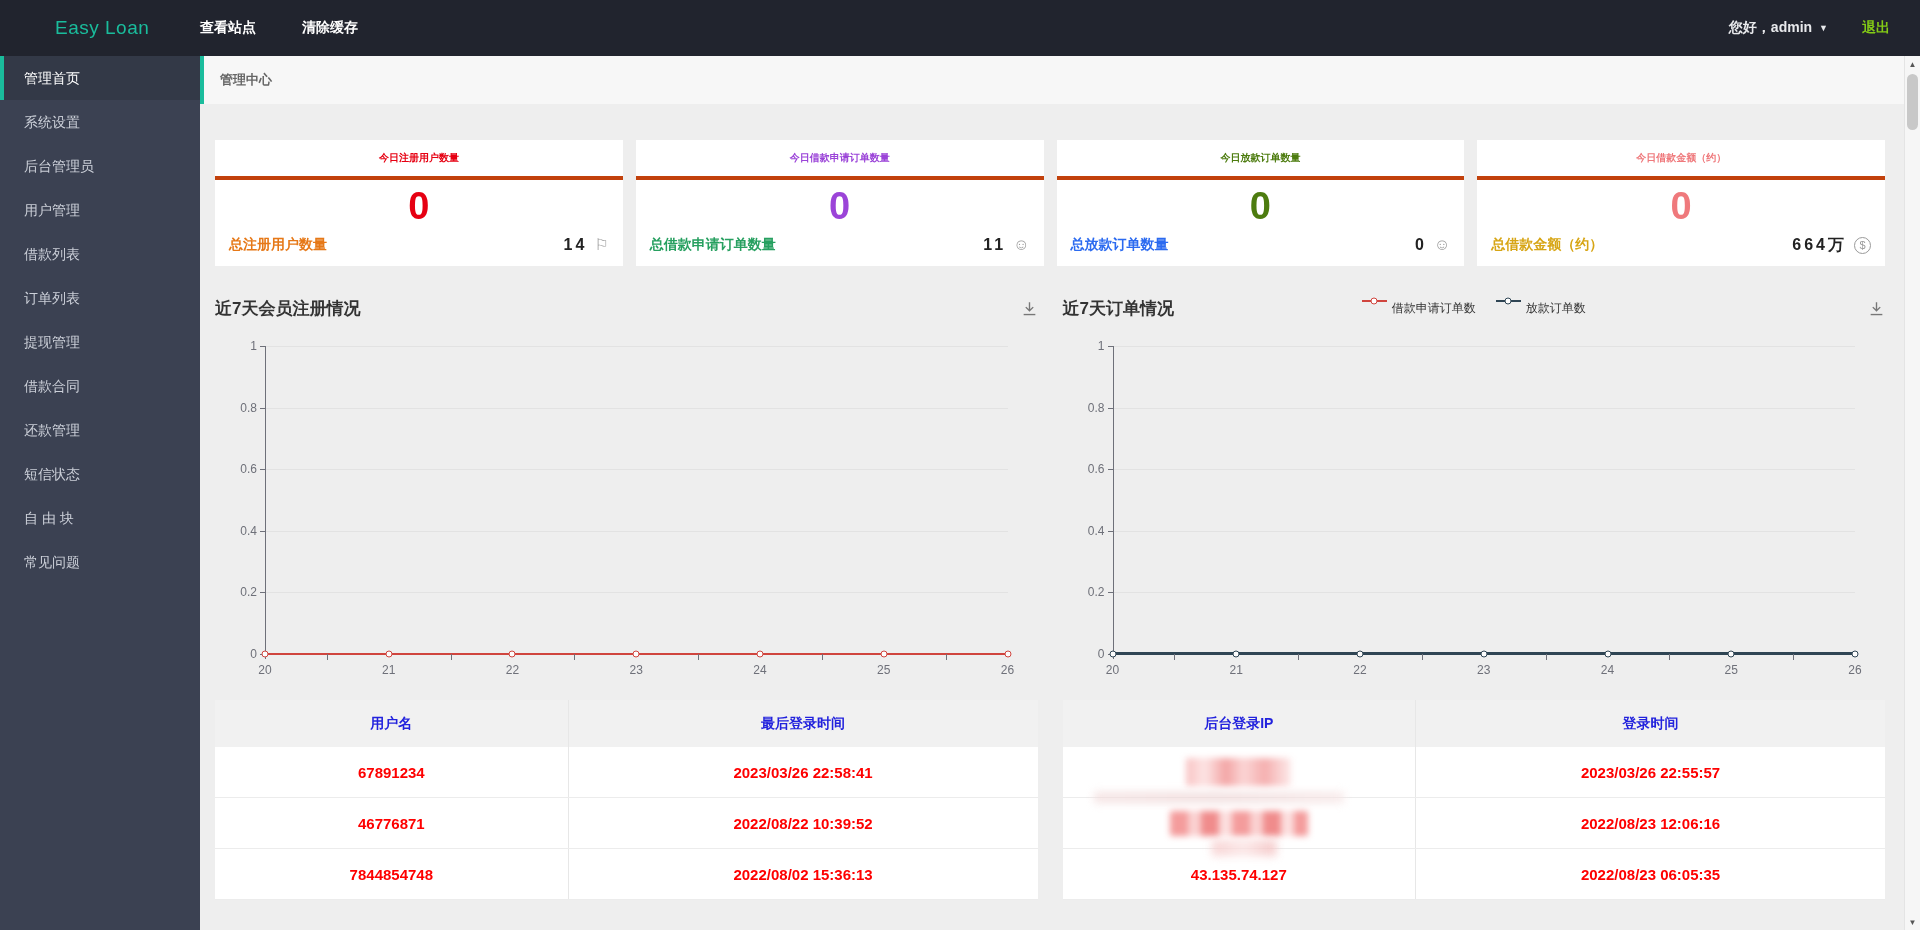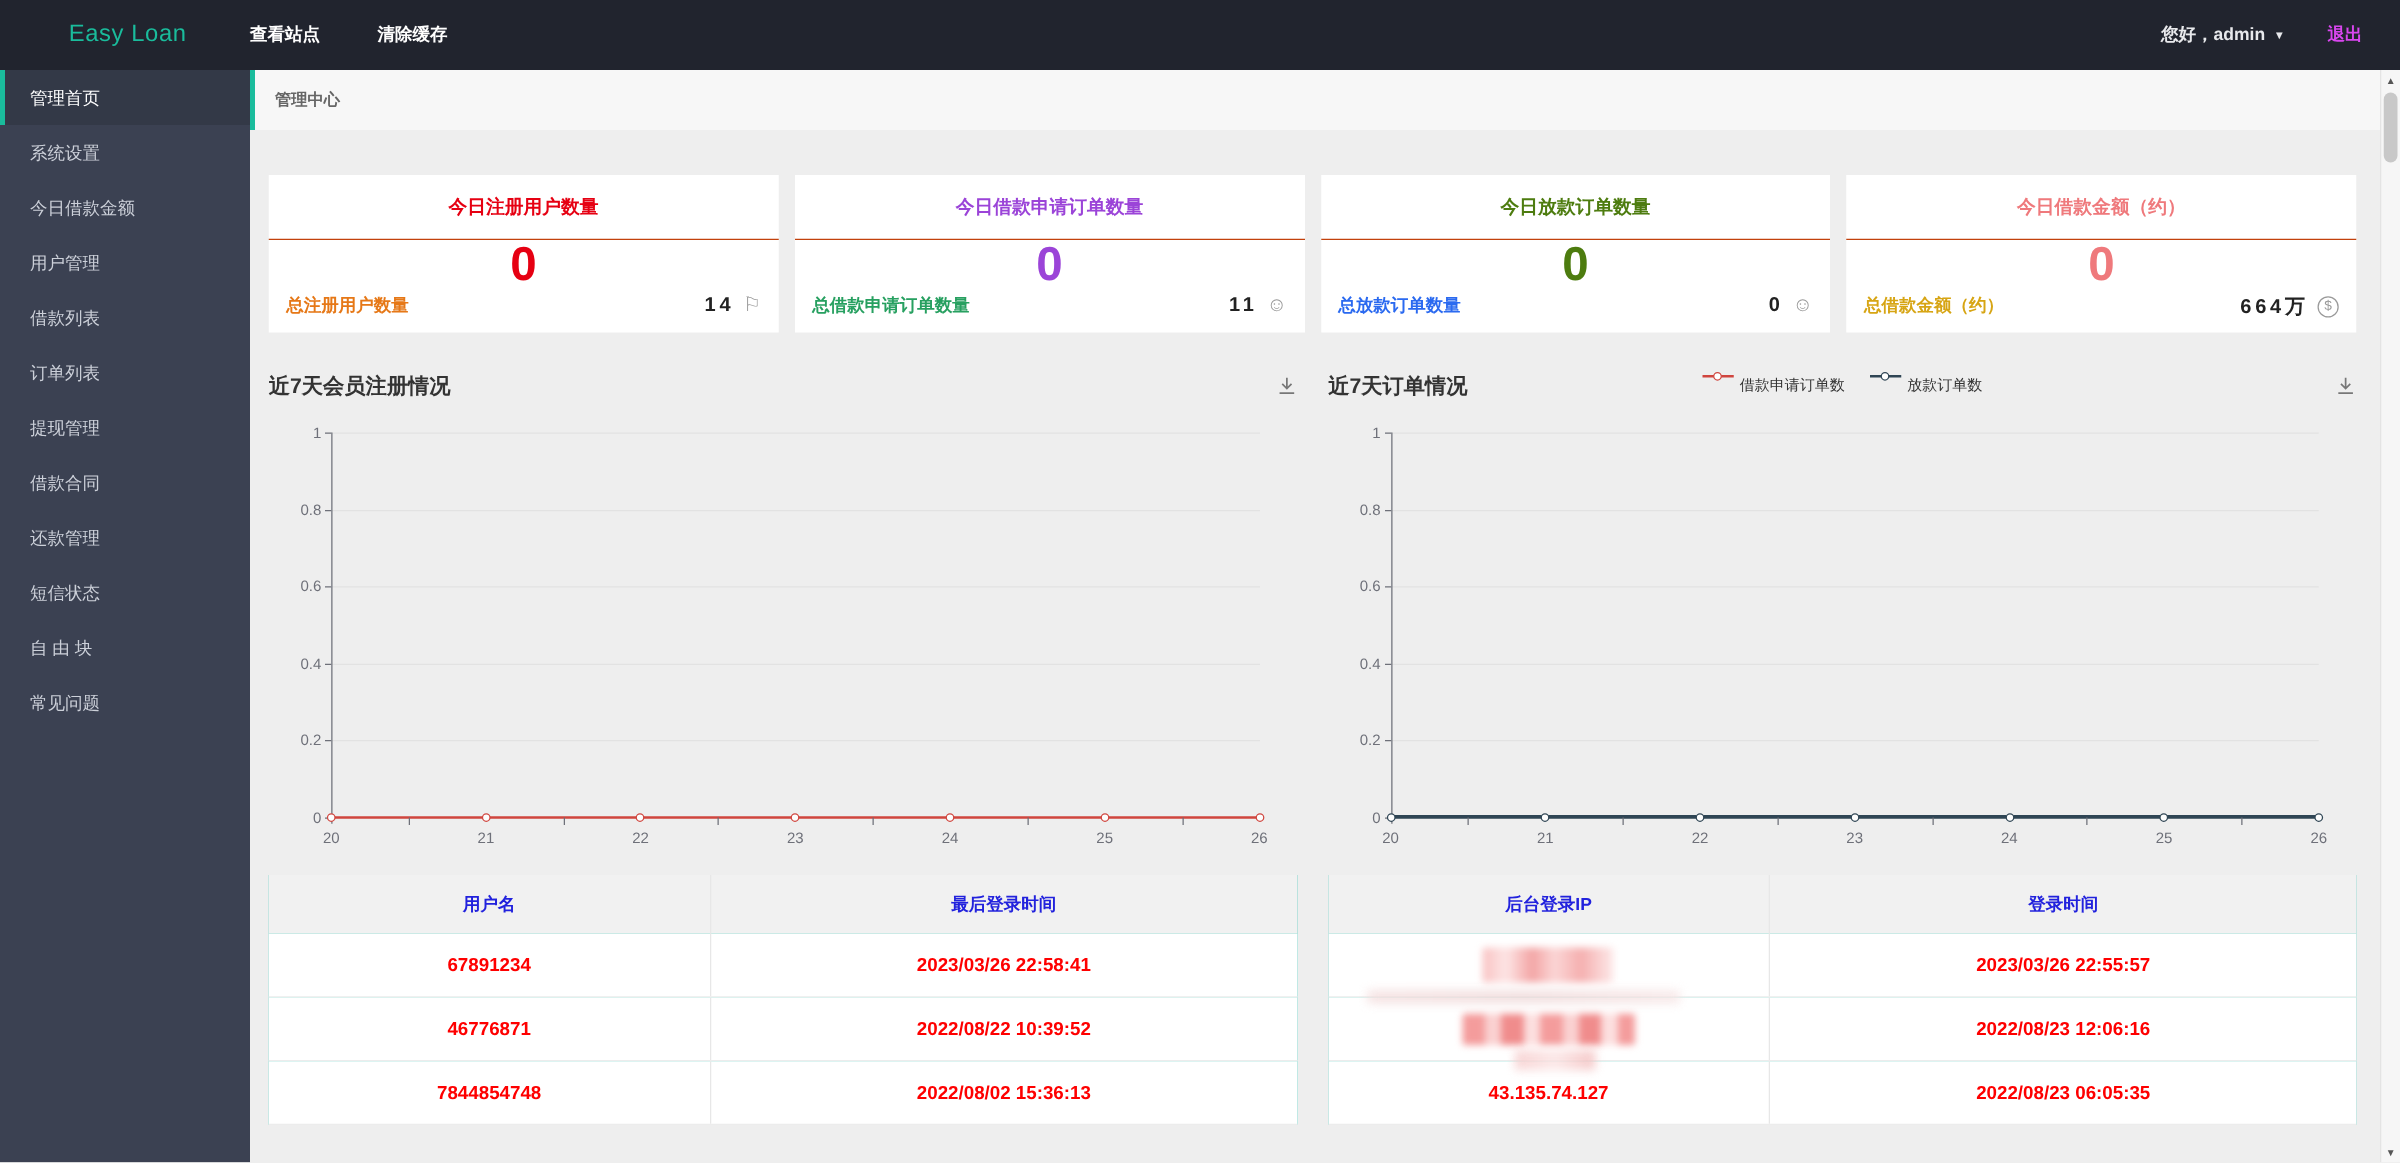--- a/index.html
+++ b/index.html
@@ -9,39 +9,39 @@
 
   
   .topbar { position:absolute; top:0; left:0; width:1920px; height:56px; background:#21242e;
             display:flex; align-items:center; z-index:30; }
   .brand { width:150px; padding-left:55px; color:#1abc9c; font-size:19px; letter-spacing:.5px; white-space:nowrap; }
   .topnav { display:flex; gap:46px; margin-left:50px; }
   .topnav .tlink { color:#ffffff; font-size:14px; font-weight:700; cursor:pointer; white-space:nowrap; }
   .topbar-right { margin-left:auto; display:flex; align-items:center; gap:34px; padding-right:30px; }
   .greeting { color:#e8e9ec; font-size:14px; font-weight:700; display:flex; align-items:center; gap:7px; cursor:pointer; }
   .caret { font-size:9px; color:#e8e9ec; }
-  .logout { color:#d946ef; font-size:14px; font-weight:700; cursor:pointer; }
+  .logout { color:#84cc16; font-size:14px; font-weight:700; cursor:pointer; }
 
   
   .sidebar { position:absolute; top:56px; left:0; bottom:0; width:200px; background:#3b4152; z-index:20; }
   .side-item { height:44px; line-height:44px; padding-left:20px; color:#ccd0d9; font-size:14px;
                cursor:pointer; border-left:4px solid transparent; }
   .side-item.active { background:#333947; border-left-color:#1abc9c; color:#ffffff; }
 
   
   .content { position:absolute; top:56px; left:200px; right:16px; bottom:0; background:#eeeeee; overflow:hidden; }
   .breadcrumb { height:48px; background:#f7f7f7; border-left:4px solid #1abc9c;
                 display:flex; align-items:center; padding-left:16px; }
   .breadcrumb-label { color:#666; font-size:13px;font-weight:bold; }
 
   
   .cards { display:flex; gap:13px; padding:36px 19px 12px 15px; }
   .card { flex:1; background:#fff; height:126px; display:flex; flex-direction:column; }
-  .card-title { height:52px; display:flex; align-items:center; justify-content:center;
-                border-bottom:1px solid #c2410c; font-size:15px; font-weight:700; }
+  .card-title { height:40px; display:flex; align-items:center; justify-content:center;
+                border-bottom:4px solid #c2410c; font-size:10px; font-weight:700; }
   .card-big { flex:1; display:flex; align-items:center; justify-content:center;
               font-size:38px; font-weight:700; line-height:1; }
   .card-foot { height:34px; display:flex; align-items:center; padding:0 14px 8px 14px; }
   .foot-label { font-size:14px; font-weight:700; }
   .foot-right { margin-left:auto; display:flex; align-items:center; gap:7px; }
   .foot-value { font-size:16px; font-weight:700; color:#222; letter-spacing:3px; }
   .foot-icon { color:#9a9a9a; font-size:16px; line-height:1; }
   .dollar-circle { width:17px; height:17px; border:1px solid #9a9a9a; border-radius:50%;
                    color:#9a9a9a; font-size:11px; display:flex; align-items:center; justify-content:center; }
   .c0 .card-title,.c0 .card-big { color:#e60012; }
@@ -132,21 +132,21 @@
         <span>您好，admin</span>
         <span class="caret">▼</span>
       </span>
       <span class="logout">退出</span>
     </div>
   </header>
 
   <aside class="sidebar">
     <div class="side-item active">管理首页</div>
     <div class="side-item">系统设置</div>
-    <div class="side-item">今日借款金额</div>
+    <div class="side-item">后台管理员</div>
     <div class="side-item">用户管理</div>
     <div class="side-item">借款列表</div>
     <div class="side-item">订单列表</div>
     <div class="side-item">提现管理</div>
     <div class="side-item">借款合同</div>
     <div class="side-item">还款管理</div>
     <div class="side-item">短信状态</div>
     <div class="side-item">自 由 块</div>
     <div class="side-item">常见问题</div>
   </aside>

